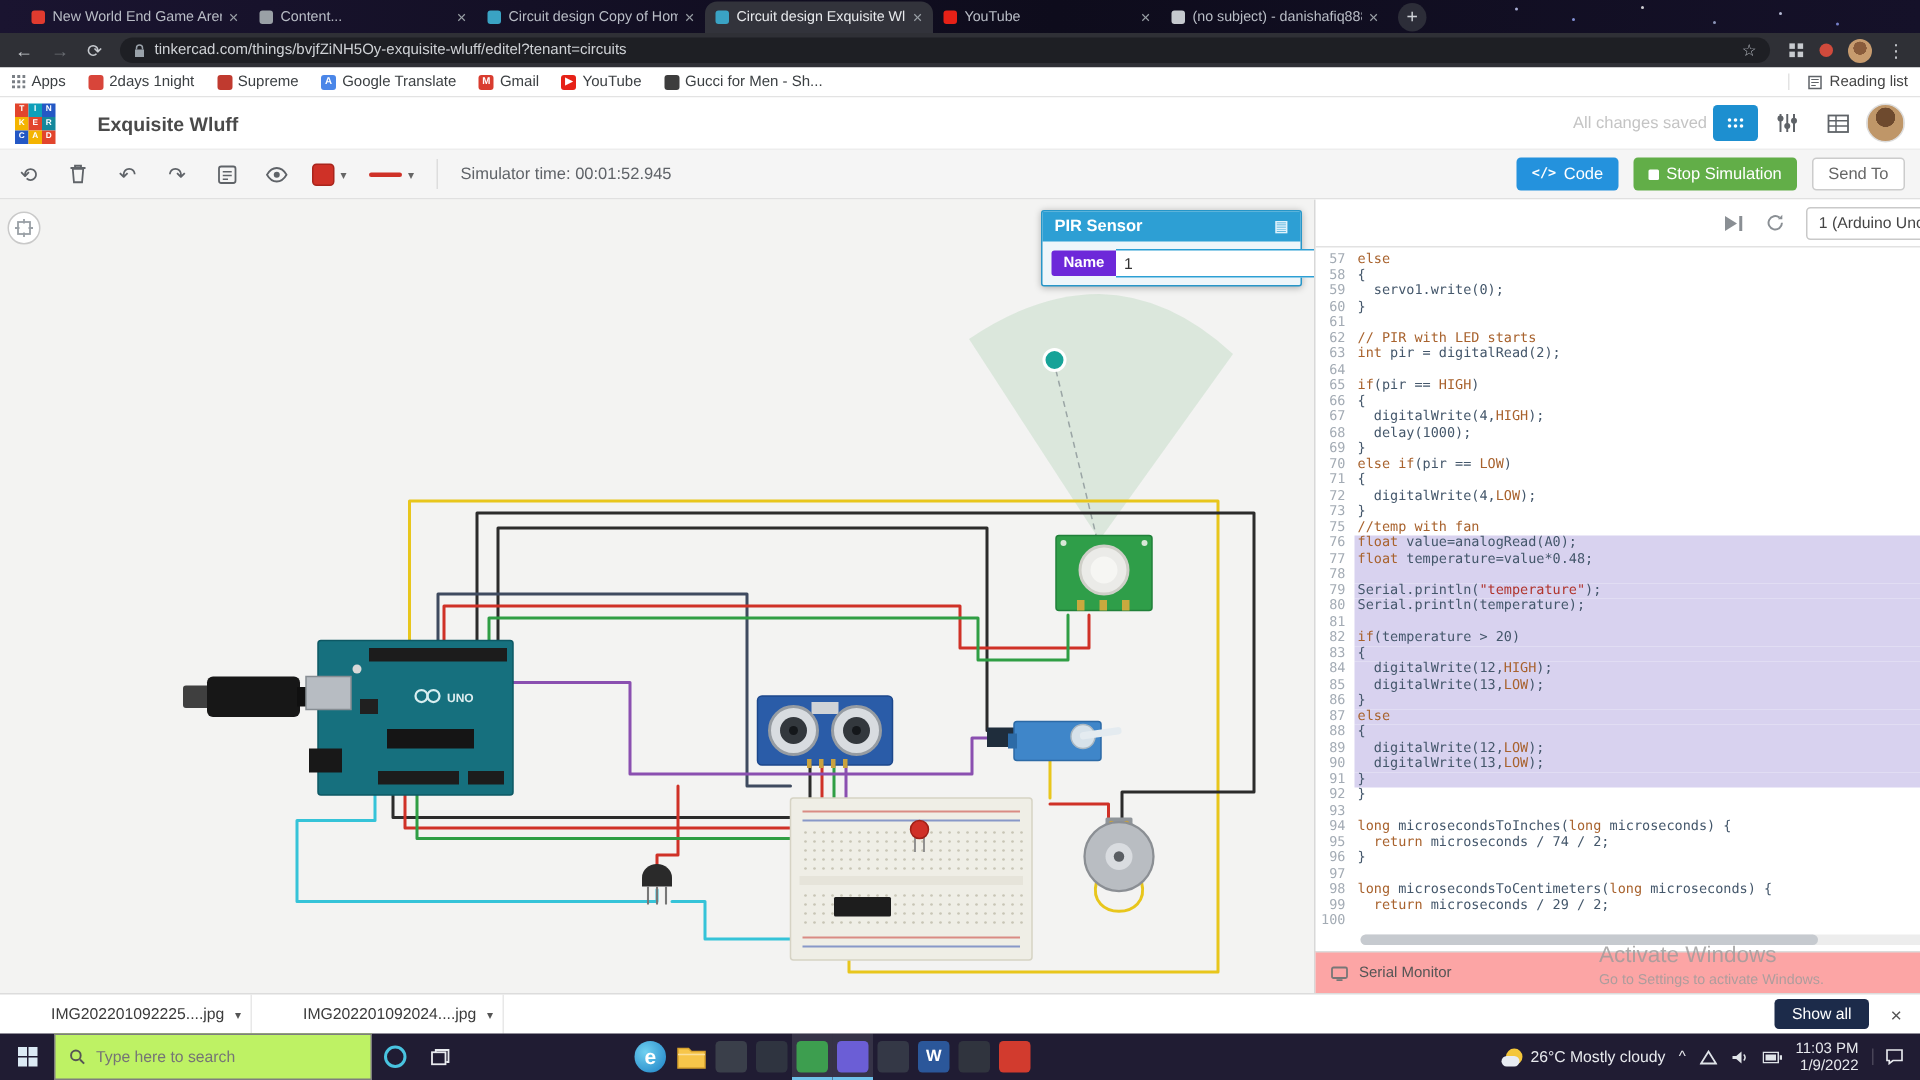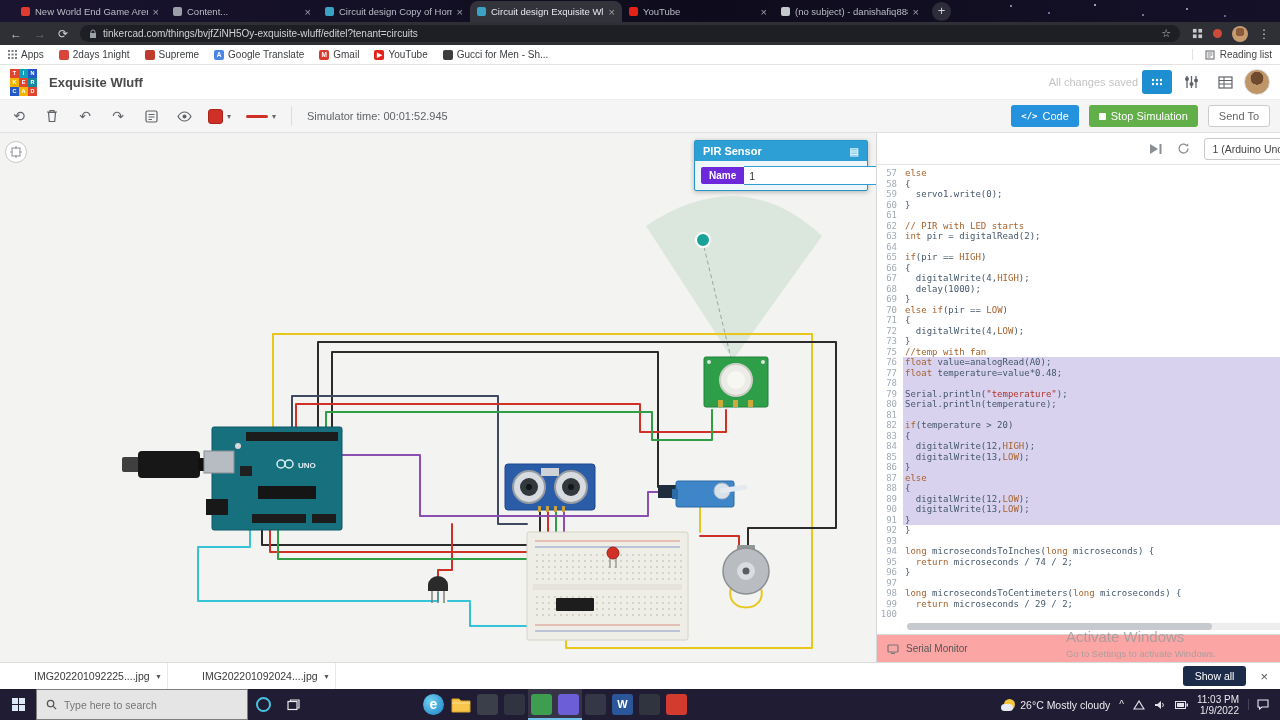--- a/index.html
+++ b/index.html
@@ -29,21 +29,21 @@
 
 #bmbar{position:absolute;left:0;top:45px;width:1280px;height:20px;background:#fff;border-bottom:1px solid #e3e3e3;display:flex;align-items:center;padding:0 8px;gap:15px;font-size:10px;color:#3c4043}
 .bm{display:flex;align-items:center;gap:4px;white-space:nowrap}
 .bmi{width:10px;height:10px;border-radius:2px;color:#fff;font-size:6.5px;font-weight:bold;text-align:center;line-height:10px;flex:none}
 .readinglist{margin-left:auto;display:flex;align-items:center;gap:5px;border-left:1px solid #e3e3e3;padding-left:12px;color:#444}
 
 
 #tchead{position:absolute;left:0;top:65px;width:1280px;height:35px;background:#fff;border-bottom:1px solid #ededed;display:flex;align-items:center;padding:0 10px}
 #tclogo{display:grid;grid-template-columns:repeat(3,9px);grid-auto-rows:9px;width:27px;height:27px}
 #tclogo span{color:#fff;font-size:5.5px;font-weight:bold;text-align:center;line-height:9px}
-#doc-title{margin-left:12px;font-size:13px;font-weight:bold;color:#4a4a4a}
+#doc-title{margin-left:28px;font-size:13px;font-weight:bold;color:#4a4a4a}
 .head-right{margin-left:auto;display:flex;align-items:center;gap:4px}
 .save-status{font-size:11px;color:#c4c4c4}
 .hbtn{width:30px;height:24px;border-radius:3px;display:flex;align-items:center;justify-content:center}
 .hbtn.blue{background:#1d8fd0}
 .avatar-lg{width:26px;height:26px;border-radius:50%;background:radial-gradient(circle at 50% 34%,#6e4a2e 0 32%,#bf9668 33% 100%);border:1px solid #ddd}
 
 
 #simbar{position:absolute;left:0;top:100px;width:1280px;height:33px;background:#f5f5f5;border-bottom:1px solid #e0e0e0;display:flex;align-items:center;padding:0 10px;gap:15px}
 .tool-ic{width:18px;height:18px;display:flex;align-items:center;justify-content:center;color:#5f6368;font-size:14px}
 .swatchwrap{display:flex;align-items:center;gap:4px}
@@ -96,21 +96,21 @@
 .dli .dlc{margin-left:auto;color:#555;font-size:8px}
 .dl-right{margin-left:auto;display:flex;align-items:center;gap:14px;padding-right:12px}
 .showall{background:#1c2b4a;color:#fff;font-size:10.5px;padding:4px 12px;border-radius:3px}
 .dlclose{color:#555;font-size:13px}
 
 
 #taskbar{position:absolute;left:0;top:689px;width:1280px;height:31px;background:#201c33;display:flex;align-items:stretch;z-index:60;color:#e8eaee}
 .tb-start{width:36px;display:flex;align-items:center;justify-content:center}
 .winlogo{display:grid;grid-template-columns:6px 6px;grid-auto-rows:6px;gap:1px}
 .winlogo i{background:#dceaf5;display:block}
-.tb-search{width:212px;background:#e5e5e5;display:flex;align-items:center;gap:7px;padding:0 9px;font-size:10.5px;color:#5a5a5a;border:1px solid #7e7e7e}
+.tb-search{width:212px;background:#bef264;display:flex;align-items:center;gap:7px;padding:0 9px;font-size:10.5px;color:#5a5a5a;border:1px solid #7e7e7e}
 .tb-search input{border:none;outline:none;font-size:10.5px;color:#5a5a5a;width:160px;font-family:"Liberation Sans",sans-serif;background:transparent}
 .tb-round{width:30px;display:flex;align-items:center;justify-content:center}
 .cortana{width:15px;height:15px;border-radius:50%;border:2px solid #49c3e0}
 .tb-apps{display:flex;align-items:stretch;margin-left:112px}
 .slot{width:27px;display:flex;align-items:center;justify-content:center}
 .slot.active{background:rgba(255,255,255,.10);box-shadow:inset 0 -2px 0 #6fc1ea}
 .ticon{width:21px;height:21px;border-radius:3px;color:#fff;font-weight:bold;text-align:center}
 .tray{margin-left:auto;display:flex;align-items:center;gap:9px;padding-right:4px}
 .weather{display:flex;align-items:center;gap:5px;font-size:10.5px}
 .sun{width:11px;height:11px;border-radius:50%;background:#f4c63a;position:relative}

